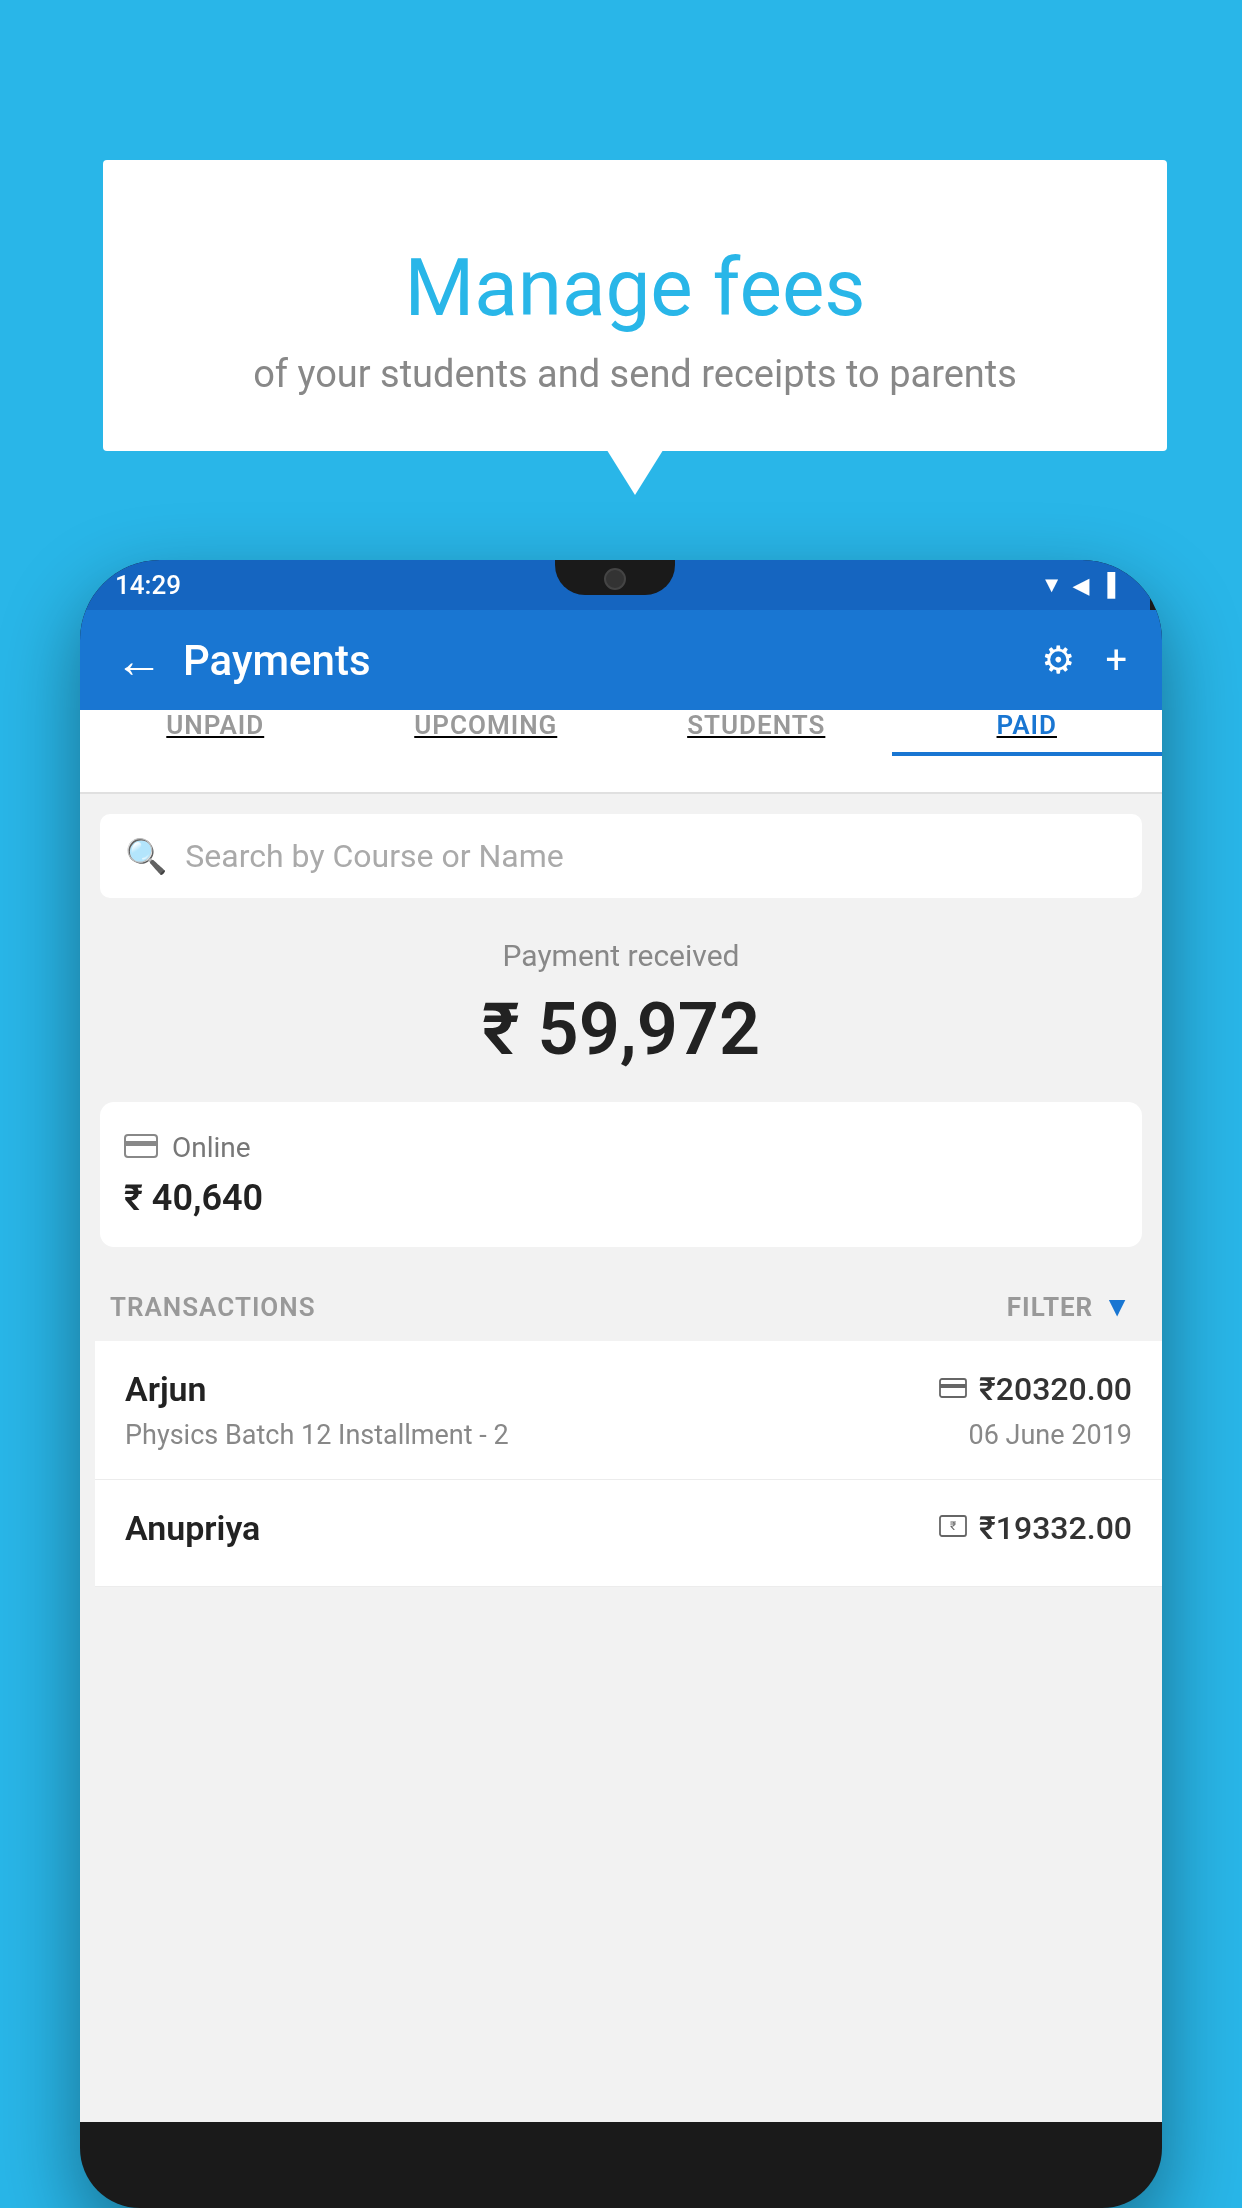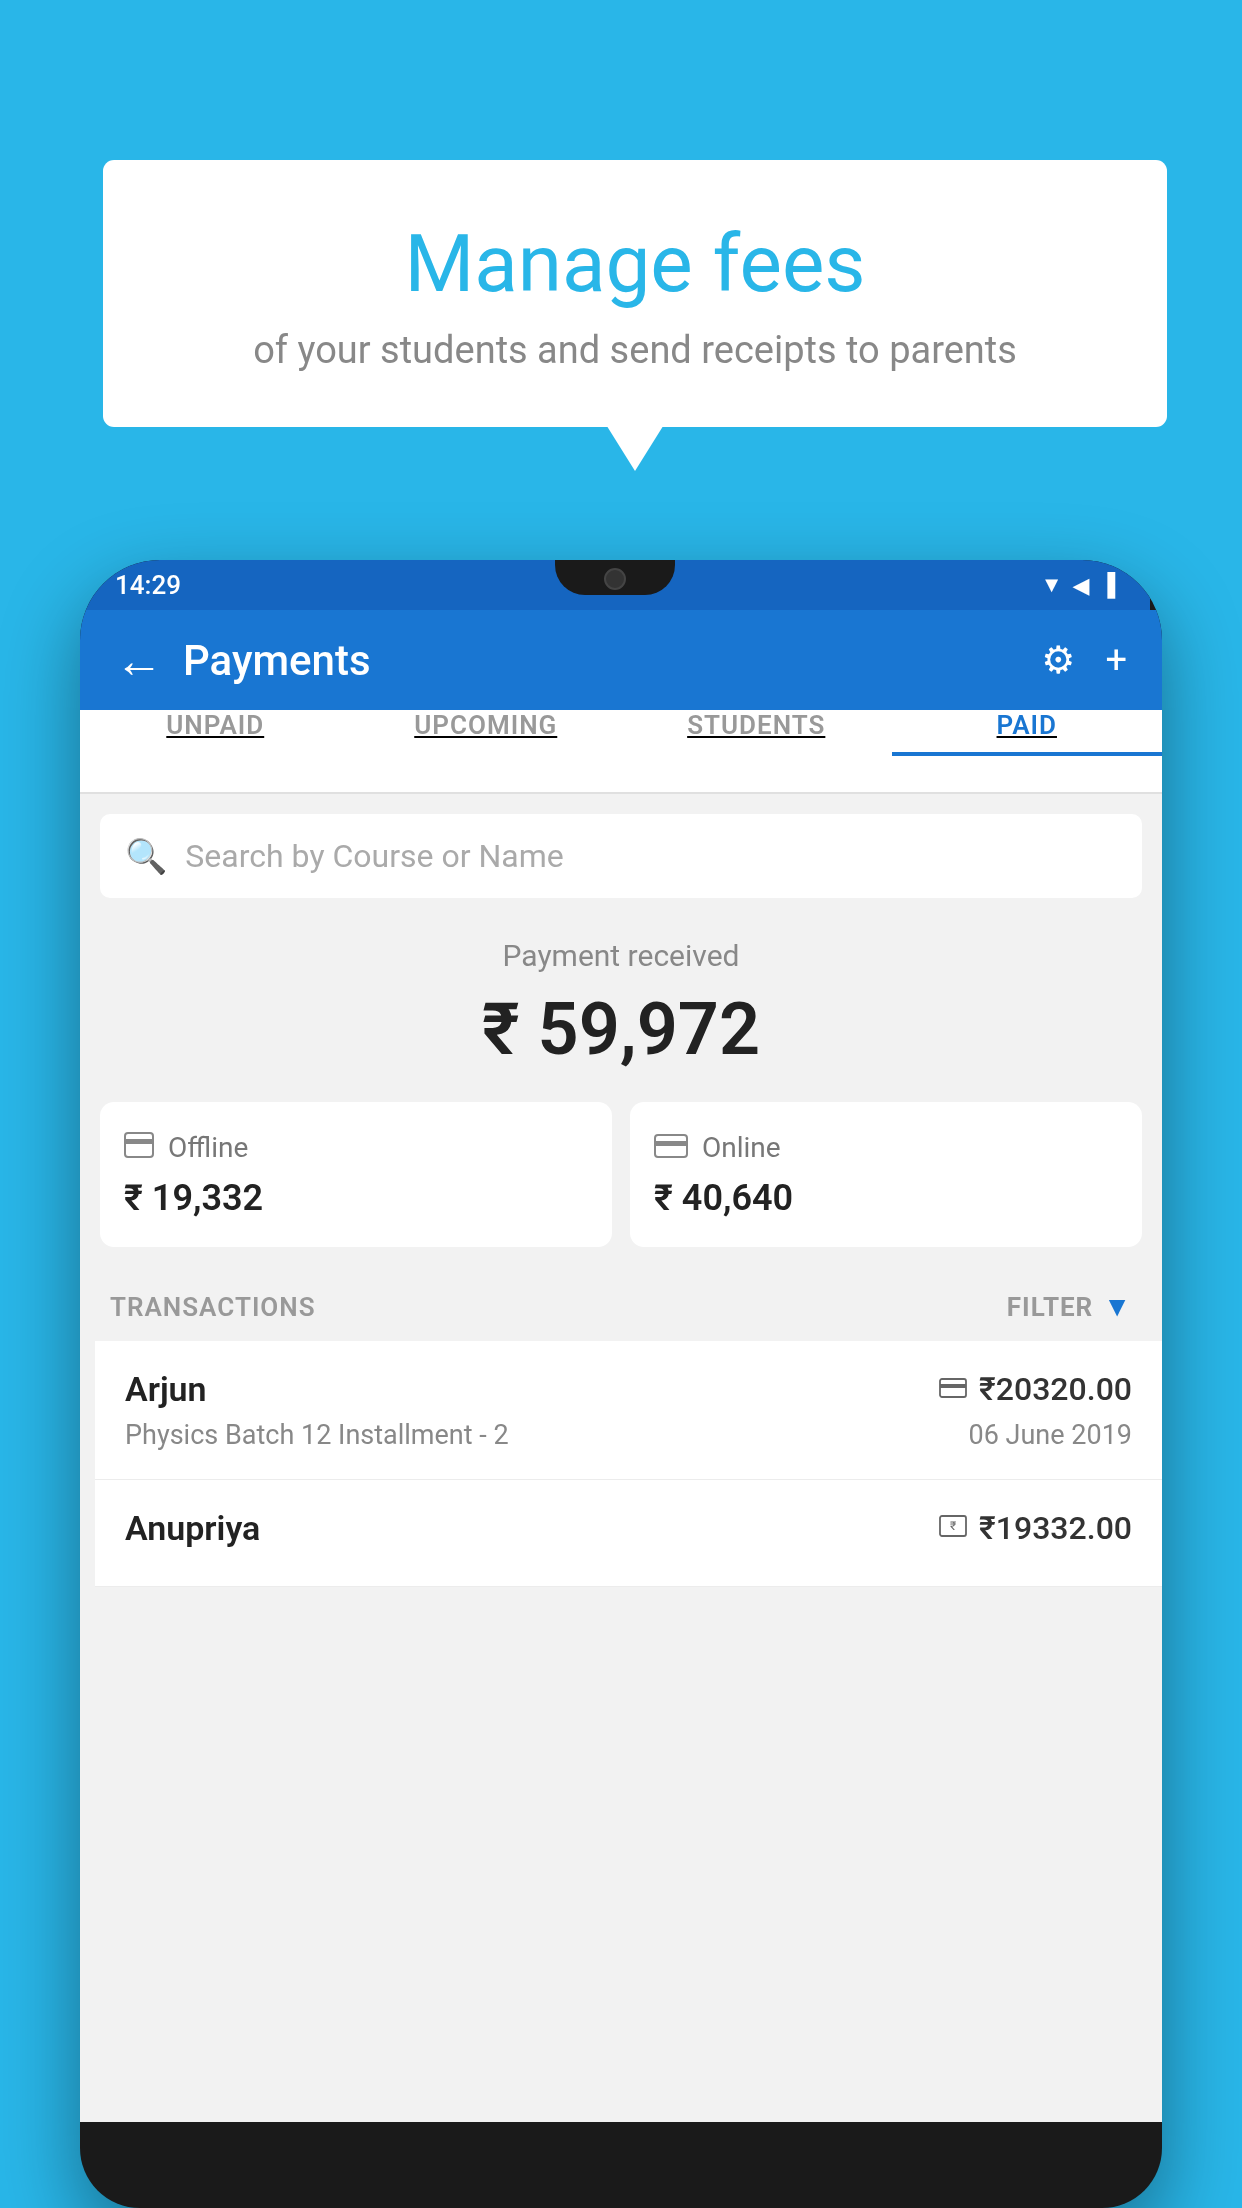--- a/index.html
+++ b/index.html
@@ -13,22 +13,22 @@
       position: relative;
     }
 
     
     .speech-bubble {
       position: absolute;
       top: 160px;
       left: 75px;
       right: 75px;
       background: white;
-      border-radius: 11px;
-      padding: 60px 40px 55px;
+      border-radius: 4px;
+      padding: 84px 40px 55px;
       text-align: center;
       margin-left: 28px;
     }
     .speech-bubble::after {
       content: '';
       position: absolute;
       bottom: -44px;
       left: 50%;
       transform: translateX(-50%);
       width: 0;
@@ -365,32 +365,20 @@
       <span class="search-icon-wrap">🔍</span>
       <span class="search-placeholder">Search by Course or Name</span>
     </div>
 
     <div class="payment-summary">
       <div class="payment-label">Payment received</div>
       <div class="payment-amount">₹ 59,972</div>
     </div>
 
     <div class="payment-cards">
-      <div class="payment-card">
-        <div class="card-header">
-          <span class="card-icon">
-            <svg width="30" height="26" viewBox="0 0 30 26" fill="none" xmlns="http://www.w3.org/2000/svg">
-              <rect x="1" y="1" width="28" height="24" rx="3" stroke="#888" stroke-width="2"></rect>
-              <rect x="1" y="7" width="28" height="5" fill="#888"></rect>
-            </svg>
-          </span>
-          <span class="card-label">Offline</span>
-        </div>
-        <div class="card-amount">₹ 19,332</div>
-      </div>
       <div class="payment-card">
         <div class="card-header">
           <span class="card-icon">
             <svg width="34" height="24" viewBox="0 0 34 24" fill="none" xmlns="http://www.w3.org/2000/svg">
               <rect x="1" y="1" width="32" height="22" rx="3" stroke="#888" stroke-width="2"></rect>
               <rect x="1" y="7" width="32" height="5" fill="#888"></rect>
             </svg>
           </span>
           <span class="card-label">Online</span>
         </div>

